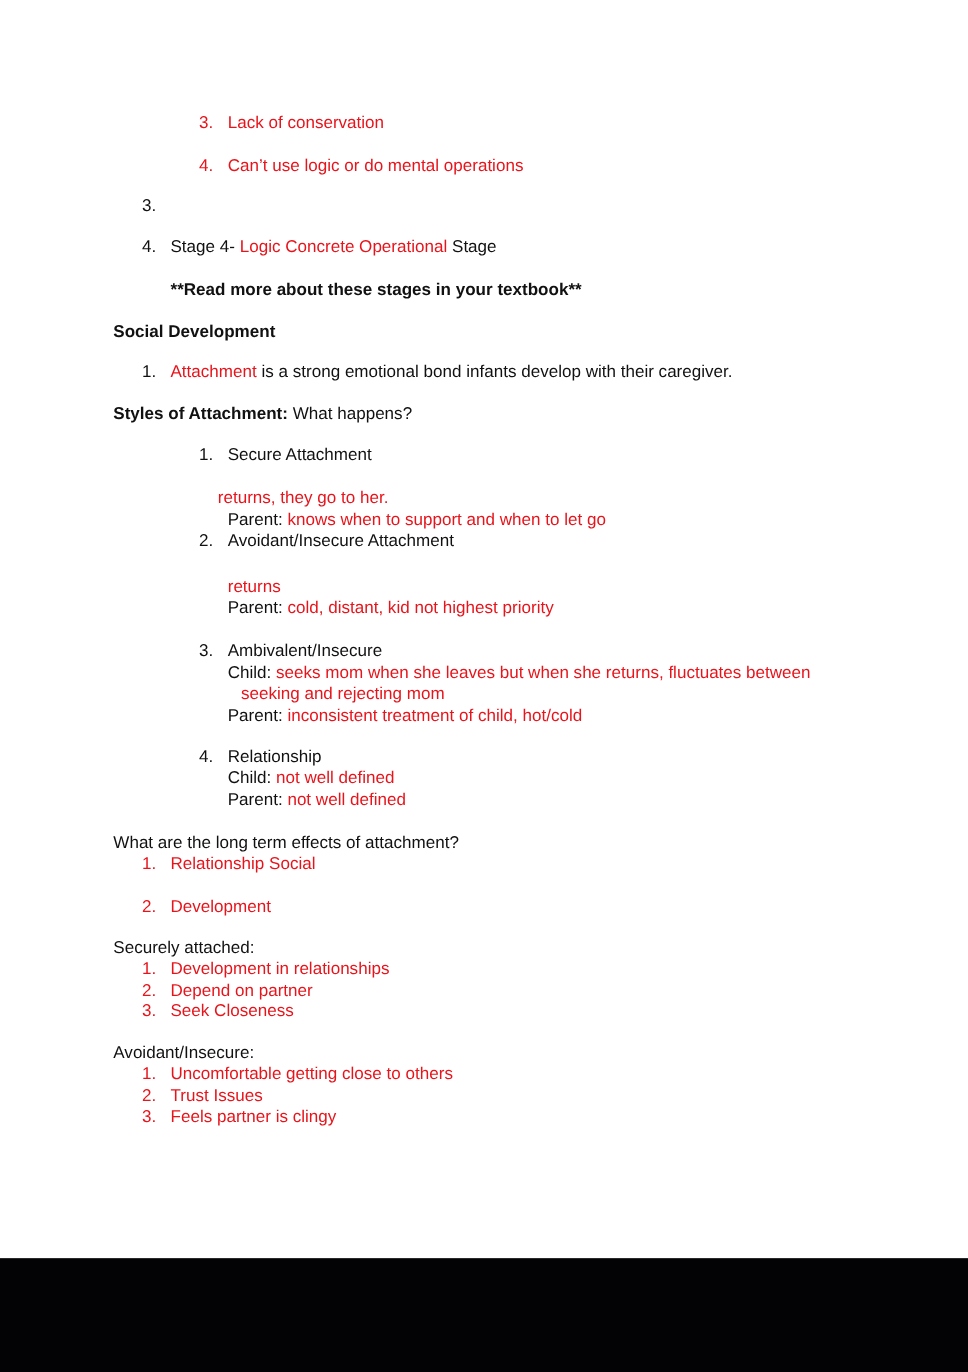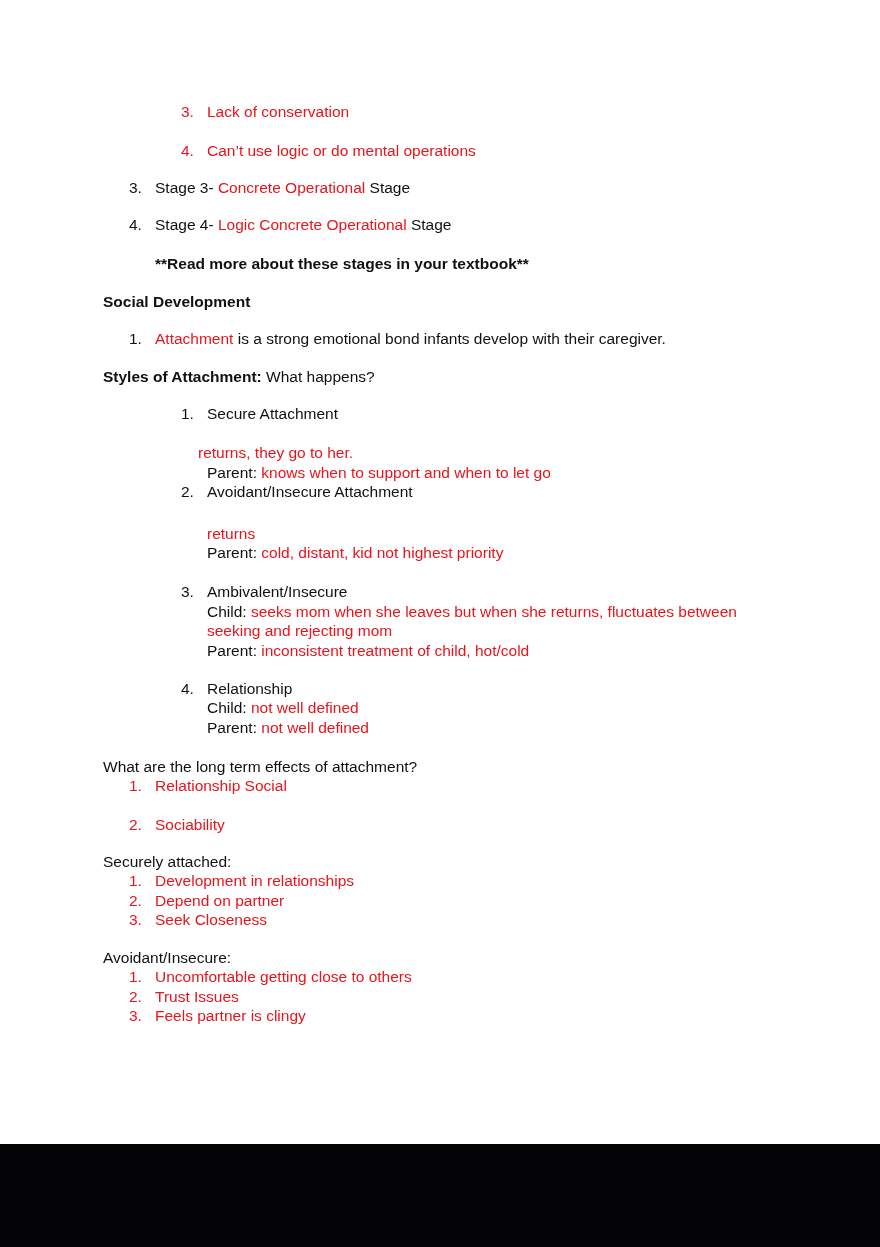--- a/index.html
+++ b/index.html
@@ -15,21 +15,20 @@
 <body>
 
 <div class="page">
 
   <span class="line red" style="left:181px;top:102px">3.</span>
   <span class="line red" style="left:207px;top:102px">Lack of conservation</span>
   <span class="line red" style="left:181px;top:141px">4.</span>
   <span class="line red" style="left:207px;top:141px">Can’t use logic or do mental operations</span>
 
   <span class="line" style="left:129px;top:178px">3.</span>
-  <span class="line" style="left:155px;top:178px"><span>Stage 3- </span><span class="red">Concrete Operational</span><span> Stage</span></span>
   <span class="line" style="left:129px;top:215px">4.</span>
   <span class="line" style="left:155px;top:215px"><span>Stage 4- </span><span class="red">Logic Concrete Operational</span><span> Stage</span></span>
 
   <span class="line bold" style="left:155px;top:254px">**Read more about these stages in your textbook**</span>
 
   <span class="line bold" style="left:103px;top:292px">Social Development</span>
   <span class="line" style="left:129px;top:329px">1.</span>
   <span class="line" style="left:103px;top:367px"><span class="bold">Styles of Attachment:</span><span> What happens?</span></span>
 
   <span class="line" style="left:155px;top:329px"><span class="red">Attachment</span><span> is a strong emotional bond infants develop with their caregiver.</span></span>
@@ -40,33 +39,33 @@
   <span class="line" style="left:207px;top:463px"><span>Parent: </span><span class="red">knows when to support and when to let go</span></span>
 
   <span class="line" style="left:181px;top:482px">2.</span>
   <span class="line" style="left:207px;top:482px">Avoidant/Insecure Attachment</span>
   <span class="line red" style="left:207px;top:524px">returns</span>
   <span class="line" style="left:207px;top:543px"><span>Parent: </span><span class="red">cold, distant, kid not highest priority</span></span>
 
   <span class="line" style="left:181px;top:582px">3.</span>
   <span class="line" style="left:207px;top:582px">Ambivalent/Insecure</span>
   <span class="line" style="left:207px;top:602px"><span>Child: </span><span class="red">seeks mom when she leaves but when she returns, fluctuates between</span></span>
-  <span class="line red" style="left:207px;top:621px">seeking and rejecting mom</span>
+  <span class="line red" style="left:219px;top:621px">seeking and rejecting mom</span>
   <span class="line" style="left:207px;top:641px"><span>Parent: </span><span class="red">inconsistent treatment of child, hot/cold</span></span>
 
   <span class="line" style="left:181px;top:679px">4.</span>
   <span class="line" style="left:207px;top:679px">Relationship</span>
   <span class="line" style="left:207px;top:698px"><span>Child: </span><span class="red">not well defined</span></span>
   <span class="line" style="left:207px;top:718px"><span>Parent: </span><span class="red">not well defined</span></span>
 
   <span class="line" style="left:103px;top:757px">What are the long term effects of attachment?</span>
   <span class="line red" style="left:129px;top:776px">1.</span>
   <span class="line red" style="left:155px;top:776px">Relationship Social</span>
   <span class="line red" style="left:129px;top:815px">2.</span>
-  <span class="line red" style="left:155px;top:815px">Sociability</span>
+  <span class="line red" style="left:155px;top:815px">Development</span>
 
   <span class="line" style="left:103px;top:852px">Securely attached:</span>
   <span class="line red" style="left:129px;top:871px">1.</span>
   <span class="line red" style="left:155px;top:871px">Development in relationships</span>
   <span class="line red" style="left:129px;top:891px">2.</span>
   <span class="line red" style="left:155px;top:891px">Depend on partner</span>
   <span class="line red" style="left:129px;top:910px">3.</span>
   <span class="line red" style="left:155px;top:910px">Seek Closeness</span>
 
   <span class="line" style="left:103px;top:948px">Avoidant/Insecure:</span>

